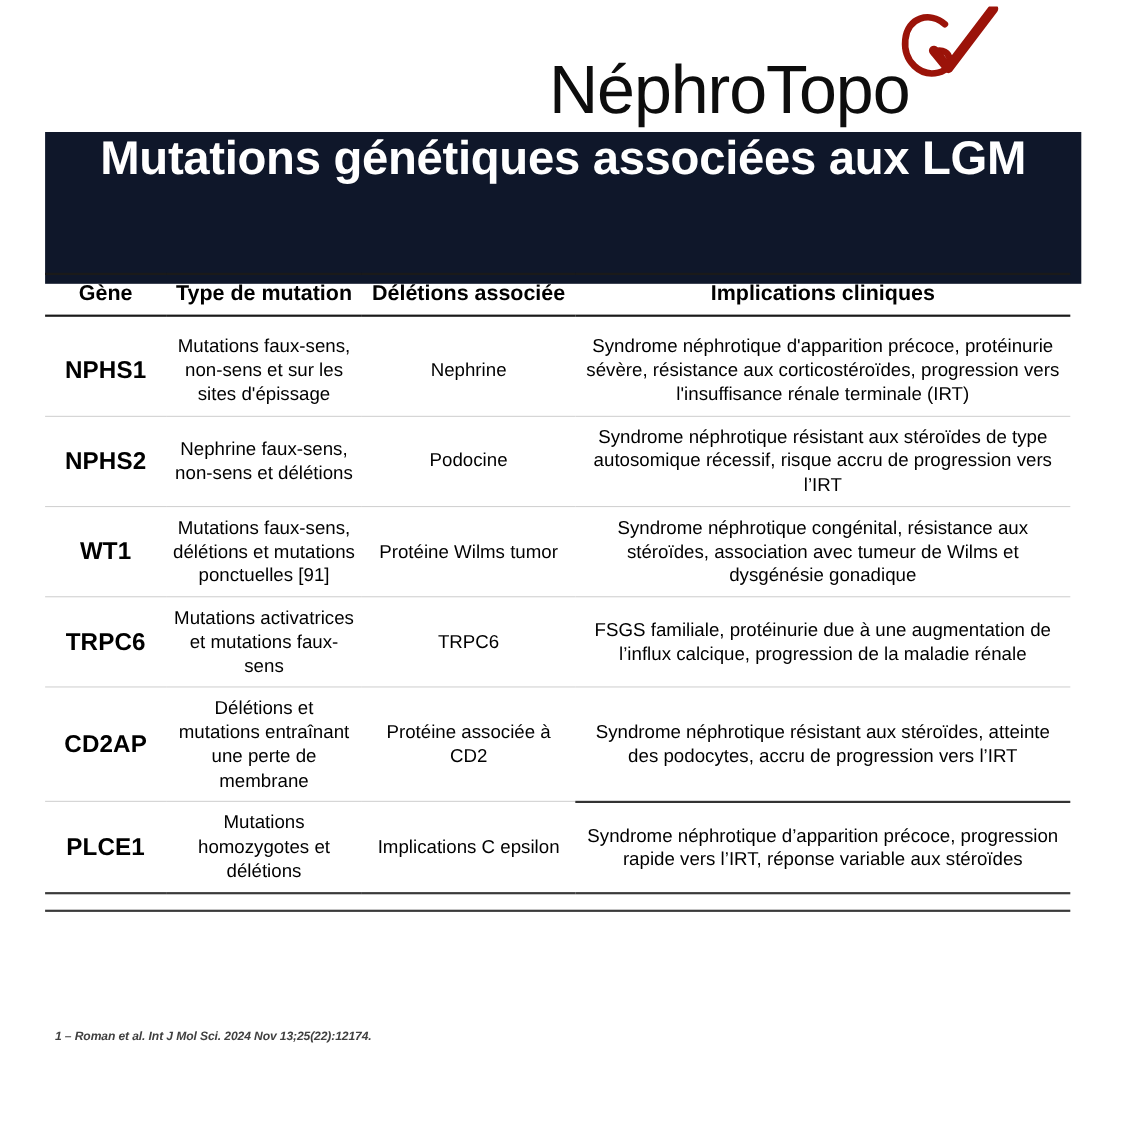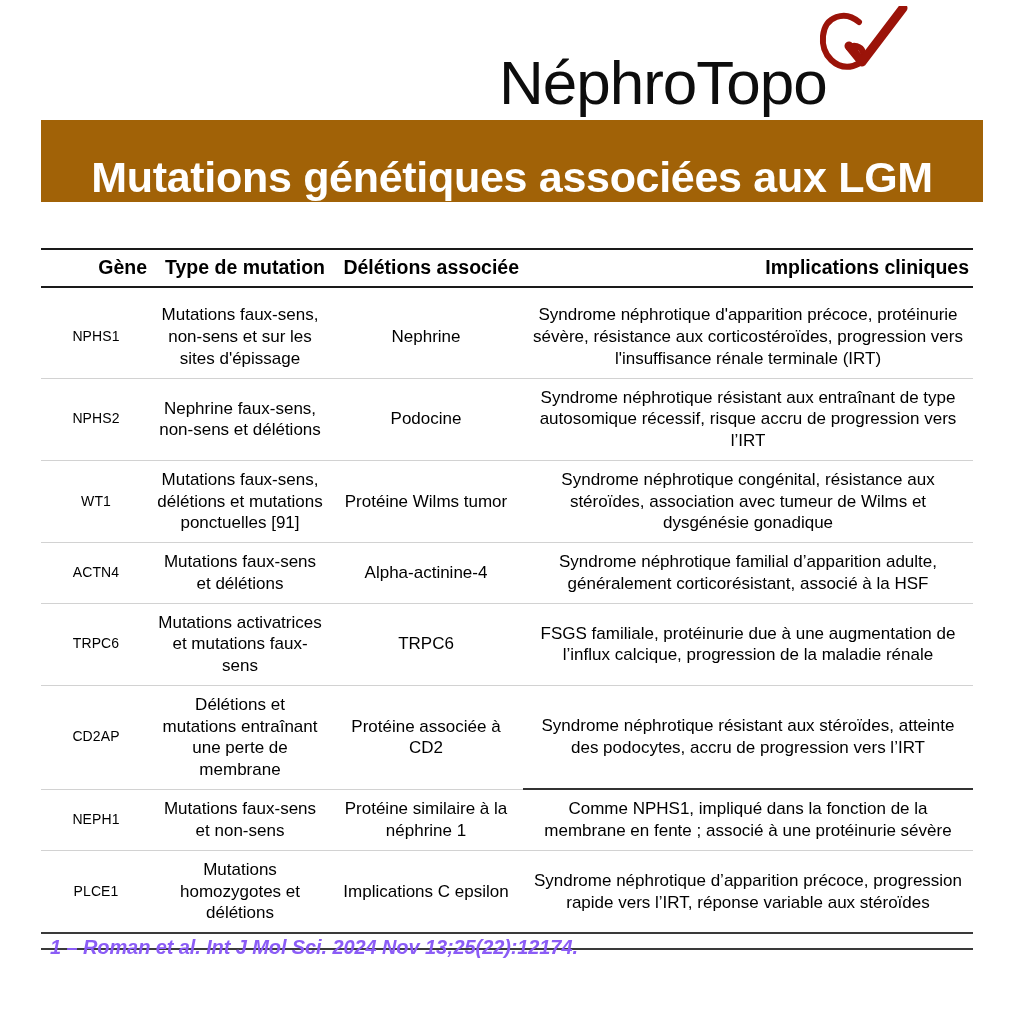--- a/index.html
+++ b/index.html
@@ -50,24 +50,24 @@
     width: 96px;
     height: 74px;
   }
 
   
   .title-banner {
     position: absolute;
     left: 41px;
     top: 120px;
     width: 942px;
-    height: 82px;
-    background: #a16207;
+    height: 138px;
+    background: #0f172a;
     display: flex;
-    align-items: flex-end;
+    align-items: flex-start;
     justify-content: center;
   }
   .title-banner-text {
     color: #ffffff;
     font-size: 43px;
     font-weight: 700;
     letter-spacing: -0.3px;
     white-space: nowrap;
   }
 
@@ -84,39 +84,39 @@
     table-layout: fixed;
   }
   table.gene-table col.c-gene   { width: 110px; }
   table.gene-table col.c-type   { width: 178px; }
   table.gene-table col.c-prot   { width: 194px; }
   table.gene-table col.c-impl   { width: 450px; }
 
   table.gene-table thead th {
     font-size: 19.5px;
     font-weight: 700;
-    text-align: right;
+    text-align: center;
     padding: 6px 4px 8px 4px;
     border-top: 2px solid #1a1a1a;
     border-bottom: 2px solid #1a1a1a;
     vertical-align: middle;
     line-height: 1.15;
   }
 
   table.gene-table tbody td {
     font-size: 17px;
     text-align: center;
     vertical-align: middle;
     padding: 8px 6px;
     line-height: 1.28;
     border-bottom: 1.5px solid #d2d2d2;
   }
   table.gene-table tbody td.gene-cell {
-    font-size: 14px;
-    font-weight: 400;
+    font-size: 22px;
+    font-weight: 700;
     letter-spacing: 0.1px;
   }
   table.gene-table tbody tr:first-child td {
     padding-top: 16px;
   }
   table.gene-table tbody tr.row-cd2ap td.impl-cell {
     border-bottom: 2.5px solid #333333;
   }
   table.gene-table tbody tr.row-last td {
     border-bottom: 2px solid #3a3a3a;
@@ -127,24 +127,24 @@
     height: 0;
     border-top: 2px solid #3a3a3a;
     margin-top: 14px;
   }
 
   
   .footnote {
     position: absolute;
     left: 50px;
     top: 936px;
-    font-size: 20px;
+    font-size: 11px;
     font-weight: 700;
     font-style: italic;
-    color: #8b5cf6;
+    color: #404040;
     letter-spacing: -0.1px;
     white-space: nowrap;
   }
 </style>
 </head>
 <body>
 
 <div class="logo-area">
   <div class="logo-block">
     <div class="logo-mark">
@@ -181,52 +181,40 @@
         <tr>
           <td class="gene-cell">NPHS1</td>
           <td>Mutations faux-sens, non-sens et sur les sites d'épissage</td>
           <td>Nephrine</td>
           <td class="impl-cell">Syndrome néphrotique d'apparition précoce, protéinurie sévère, résistance aux corticostéroïdes, progression vers l'insuffisance rénale terminale (IRT)</td>
         </tr>
         <tr>
           <td class="gene-cell">NPHS2</td>
           <td>Nephrine faux-sens, non-sens et délétions</td>
           <td>Podocine</td>
-          <td class="impl-cell">Syndrome néphrotique résistant aux entraînant de type autosomique récessif, risque accru de progression vers l’IRT</td>
+          <td class="impl-cell">Syndrome néphrotique résistant aux stéroïdes de type autosomique récessif, risque accru de progression vers l’IRT</td>
         </tr>
         <tr>
           <td class="gene-cell">WT1</td>
           <td>Mutations faux-sens, délétions et mutations ponctuelles [91]</td>
           <td>Protéine Wilms tumor</td>
           <td class="impl-cell">Syndrome néphrotique congénital, résistance aux stéroïdes, association avec tumeur de Wilms et dysgénésie gonadique</td>
-        </tr>
-        <tr>
-          <td class="gene-cell">ACTN4</td>
-          <td>Mutations faux-sens et délétions</td>
-          <td>Alpha-actinine-4</td>
-          <td class="impl-cell">Syndrome néphrotique familial d’apparition adulte, généralement corticorésistant, associé à la HSF</td>
         </tr>
         <tr>
           <td class="gene-cell">TRPC6</td>
           <td>Mutations activatrices et mutations faux-sens</td>
           <td>TRPC6</td>
           <td class="impl-cell">FSGS familiale, protéinurie due à une augmentation de l’influx calcique, progression de la maladie rénale</td>
         </tr>
         <tr class="row-cd2ap">
           <td class="gene-cell">CD2AP</td>
           <td>Délétions et mutations entraînant une perte de membrane</td>
           <td>Protéine associée à CD2</td>
           <td class="impl-cell">Syndrome néphrotique résistant aux stéroïdes, atteinte des podocytes, accru de progression vers l’IRT</td>
         </tr>
-        <tr>
-          <td class="gene-cell">NEPH1</td>
-          <td>Mutations faux-sens et non-sens</td>
-          <td>Protéine similaire à la néphrine 1</td>
-          <td class="impl-cell">Comme NPHS1, impliqué dans la fonction de la membrane en fente ; associé à une protéinurie sévère</td>
-        </tr>
         <tr class="row-last">
           <td class="gene-cell">PLCE1</td>
           <td>Mutations homozygotes et délétions</td>
           <td>Implications C epsilon</td>
           <td class="impl-cell">Syndrome néphrotique d’apparition précoce, progression rapide vers l’IRT, réponse variable aux stéroïdes</td>
         </tr>
       </tbody>
   </table>
   <div class="table-bottom-rule"></div>
 </div>

